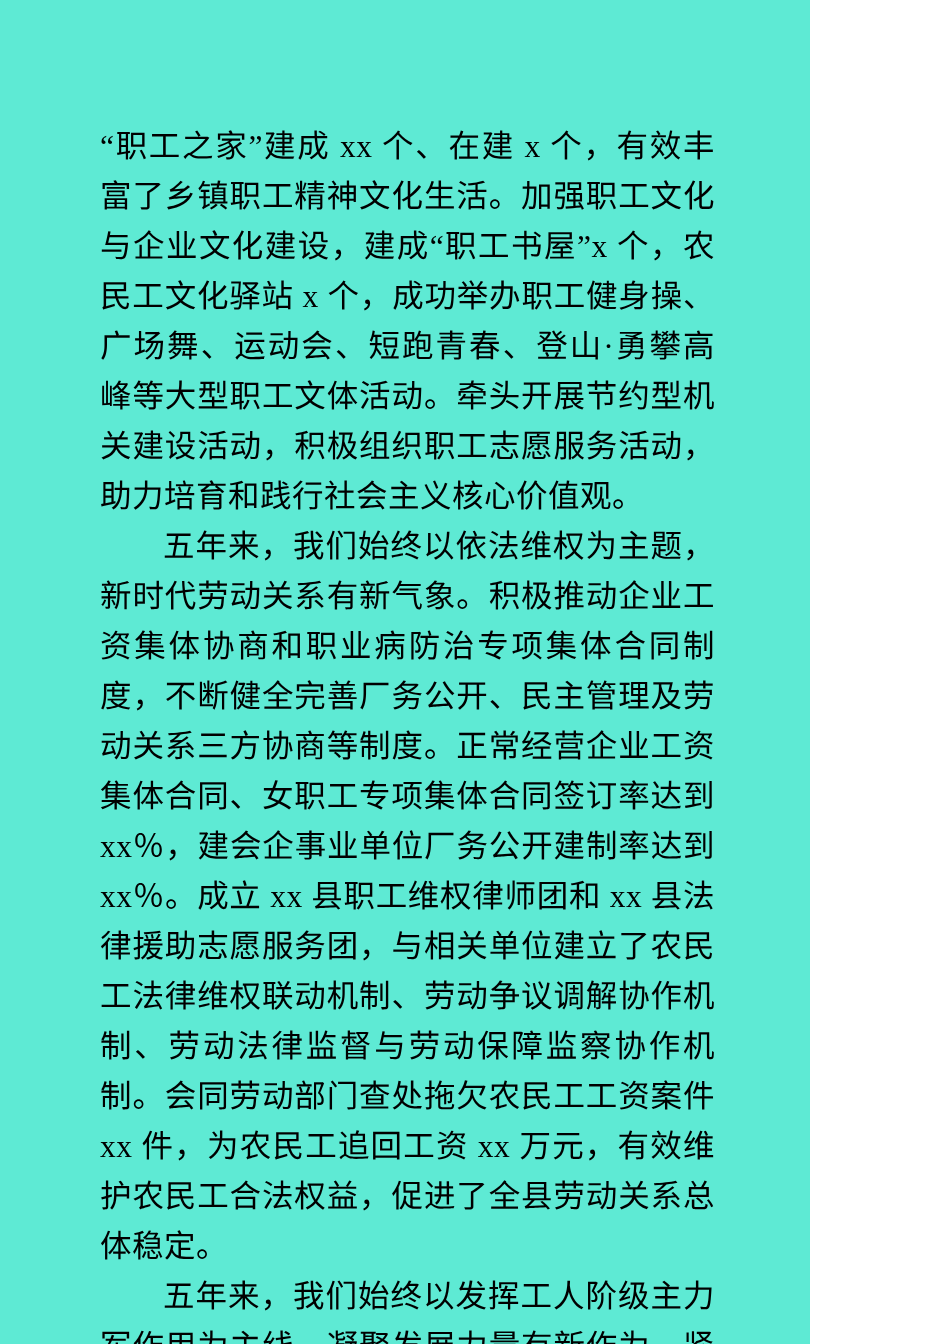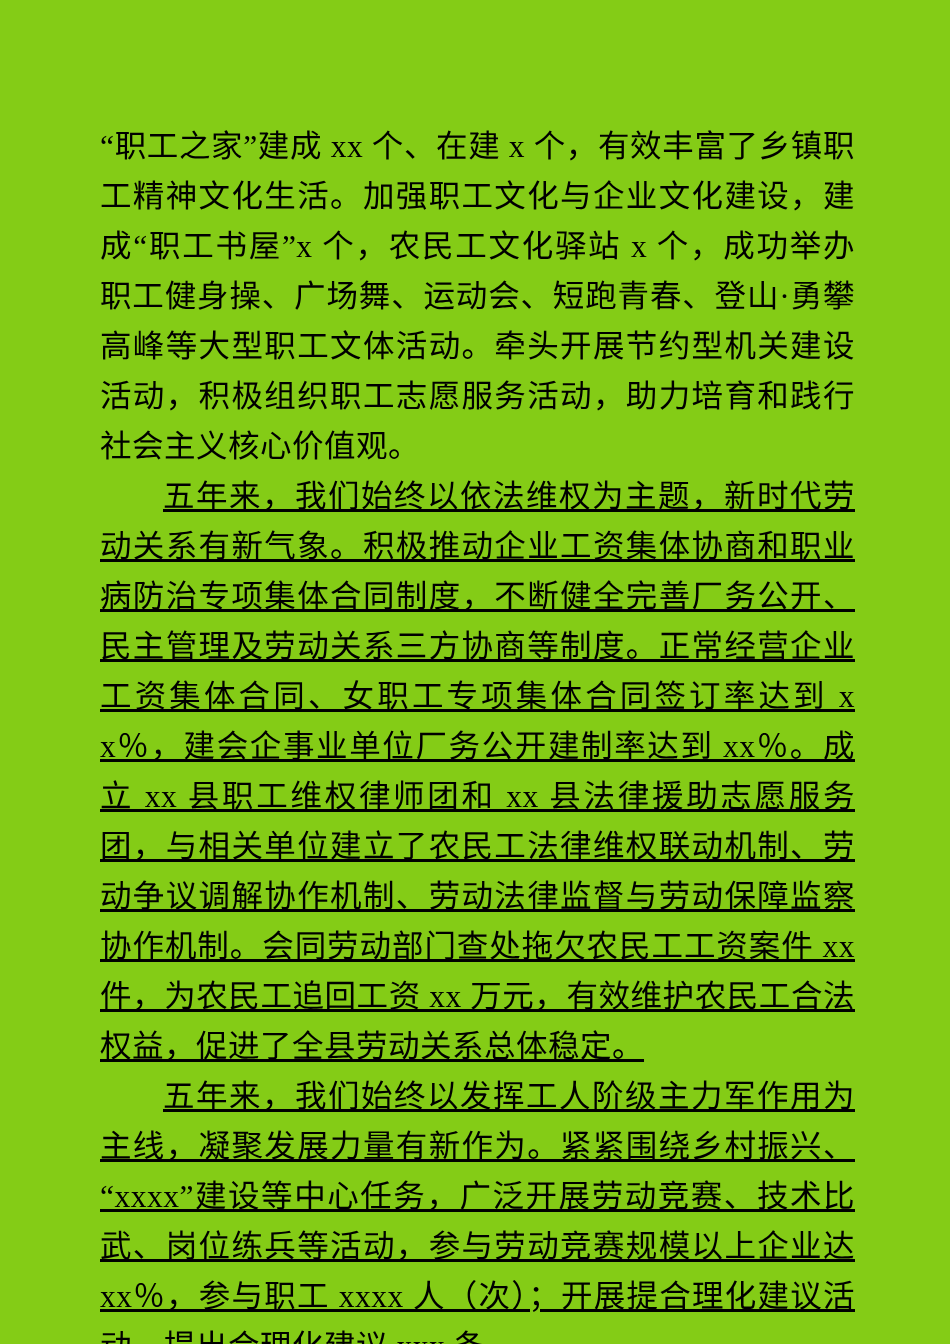--- a/index.html
+++ b/index.html
@@ -8,39 +8,38 @@
     background: #ffffff;
   }
   body {
     width: 950px;
     height: 1344px;
     overflow: hidden;
     font-family: "Liberation Serif", "DejaVu Serif", serif;
   }
   .page {
     box-sizing: border-box;
-    width: 950px;
+    width: 810px;
     height: 1344px;
-    background: #84cc16;
+    background: #5eead4;
     padding: 122px 95px 0 100px;
   }
   .content p {
     margin: 0;
     padding: 0;
     font-size: 31.5px;
     line-height: 50px;
     color: #000000;
     text-align: justify;
     text-justify: inter-ideograph;
     letter-spacing: 0.5px;
     word-break: break-all;
   }
   .content p.indent {
     text-indent: 2em;
-    text-decoration: underline;
   }
   .content p.no-indent {
     text-indent: 0;
   }
 </style>
 </head>
 <body>
 
 <div class="page">
   <div class="content">

